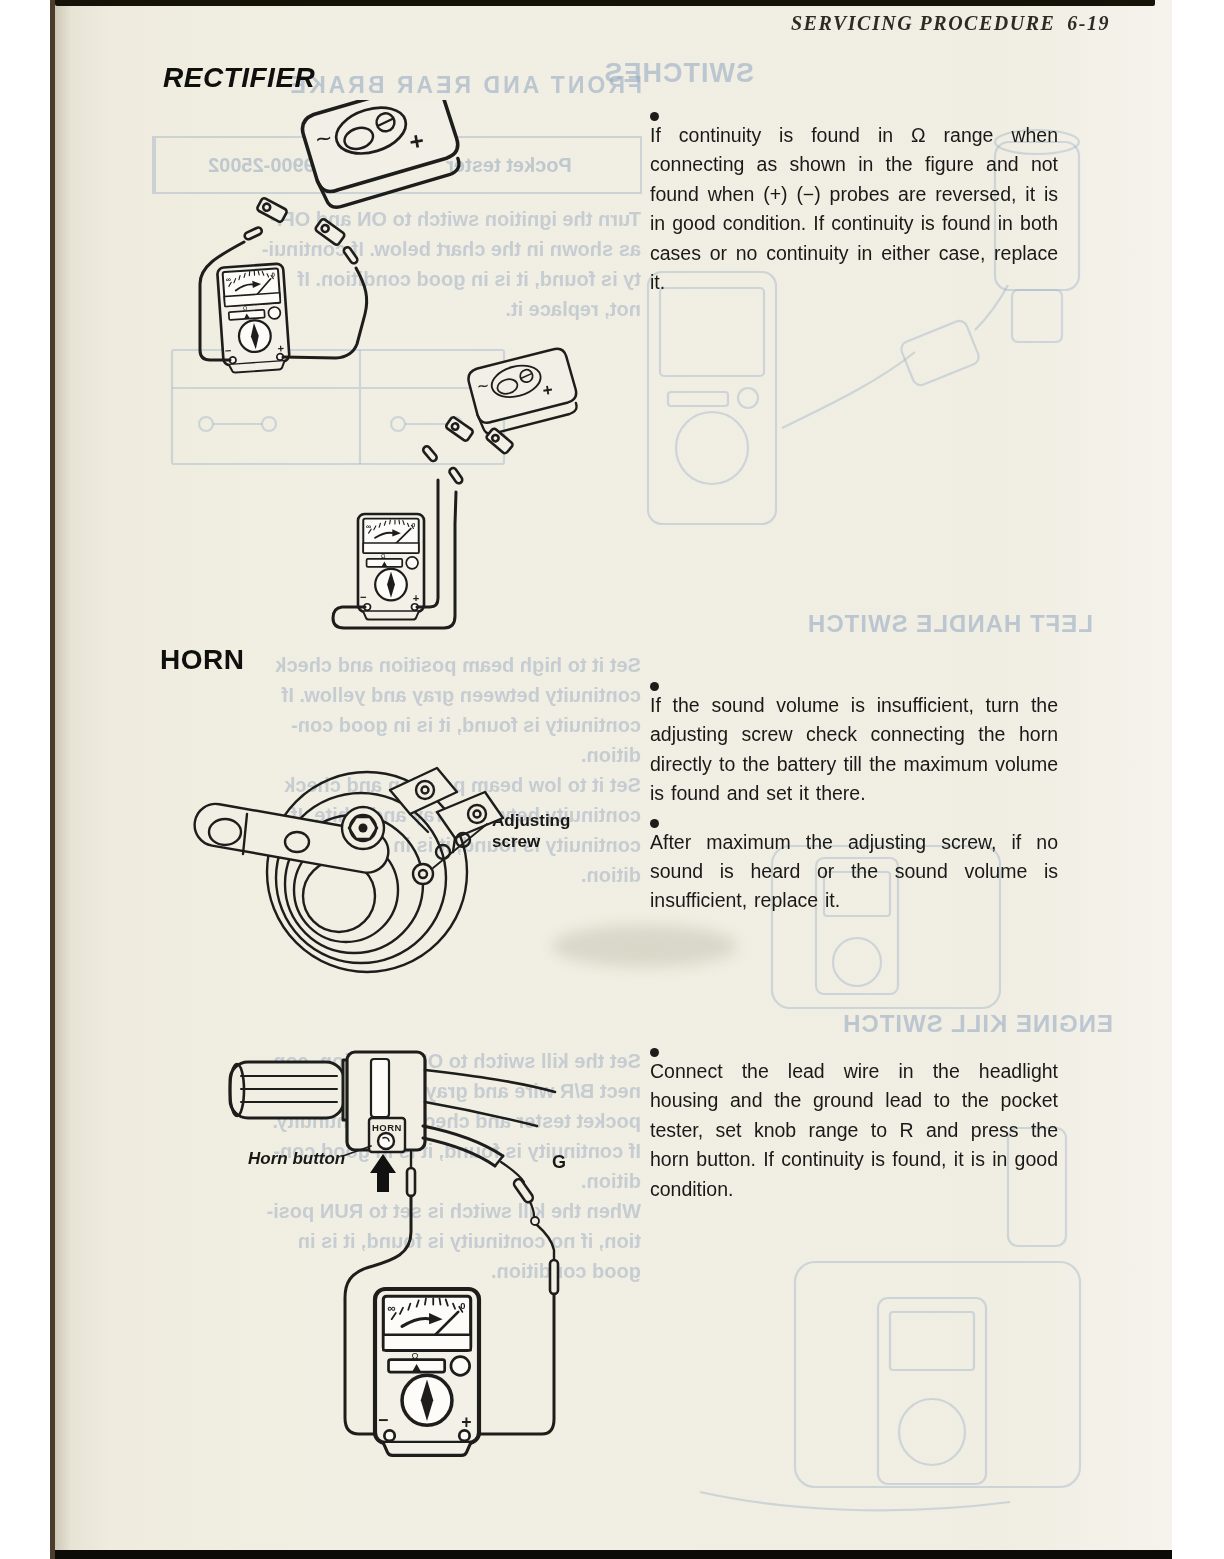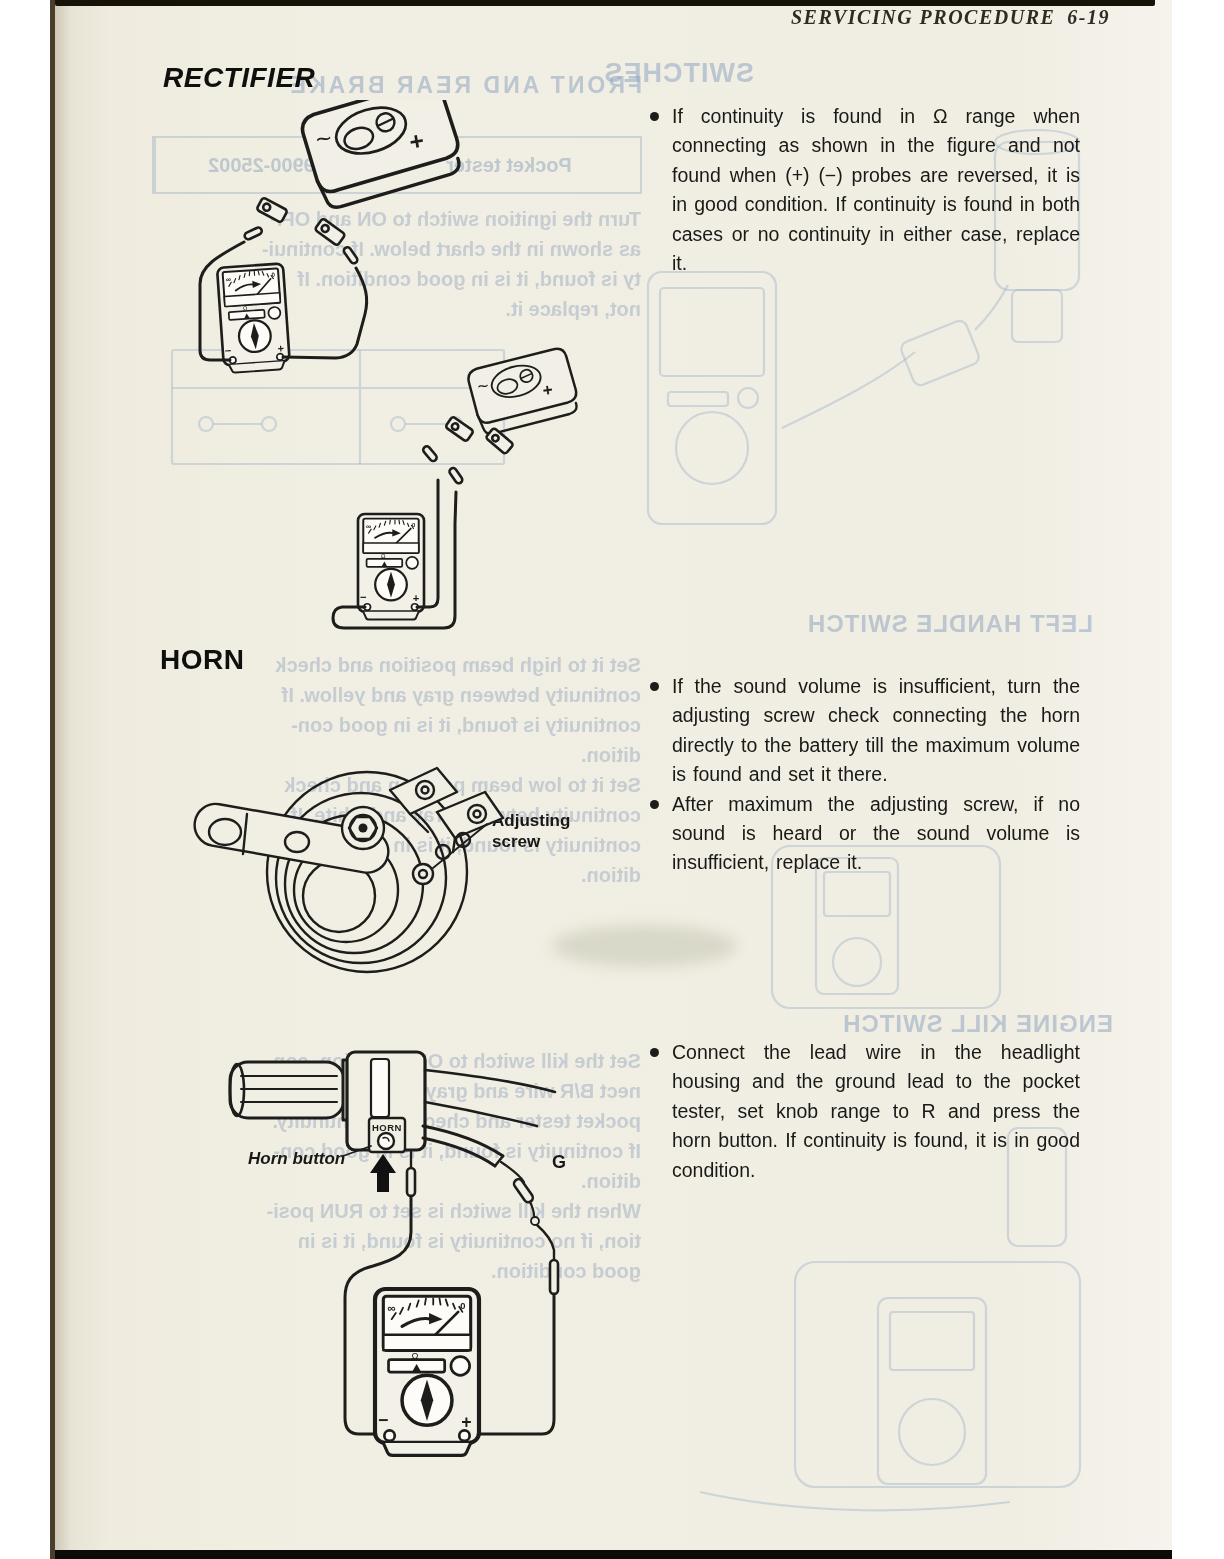--- a/index.html
+++ b/index.html
@@ -11,32 +11,32 @@
     position:absolute;left:50px;top:0;width:1122px;height:1559px;
     background:linear-gradient(90deg,#cfc7b6 0px,#e7e3d5 16px,#efecdf 55px,#f1eee3 300px,#f0ede2 85%,#f5f3ec 100%);
     border-left:5px solid #4a3d2c;
     box-sizing:border-box;
   }
   .edge-top{position:absolute;left:55px;top:0;width:1100px;height:6px;background:#171207;border-radius:0 0 2px 2px;}
   .edge-bottom{position:absolute;left:55px;top:1550px;width:1117px;height:9px;background:#0d0b07;}
   .abs{position:absolute;}
   
   .runhead{
-    position:absolute;left:790px;top:6px;width:320px;display:flex;gap:12px;justify-content:flex-end;
+    position:absolute;left:790px;top:12px;width:320px;display:flex;gap:12px;justify-content:flex-end;
     font-family:"Liberation Serif",serif;font-style:italic;font-weight:700;
     font-size:20px;letter-spacing:1.5px;color:#2e2b24;
   }
   
   .h1{
     font-size:28px;font-weight:700;letter-spacing:0.5px;color:#0f0f0d;
     font-family:"Liberation Sans",sans-serif;
   }
   
   .blist{position:absolute;width:440px;}
-  .bullet{display:flex;align-items:flex-start;}
+  .bullet{display:flex;align-items:flex-start;flex-direction:column;}
   .dot{width:9px;height:9px;border-radius:50%;background:#1c1c1a;margin:10px 13px 0 0;flex:0 0 9px;}
   .btext{
     margin:0;width:408px;font-size:19.5px;line-height:29.4px;text-align:justify;
     color:#191917;word-spacing:1.5px;
   }
   
   .callout{font-size:17px;font-weight:700;color:#181816;line-height:21px;}
   
   .ghost{position:absolute;left:0;top:0;width:1224px;height:1559px;pointer-events:none;filter:blur(0.55px);}
   .mirror{transform:scaleX(-1);}

